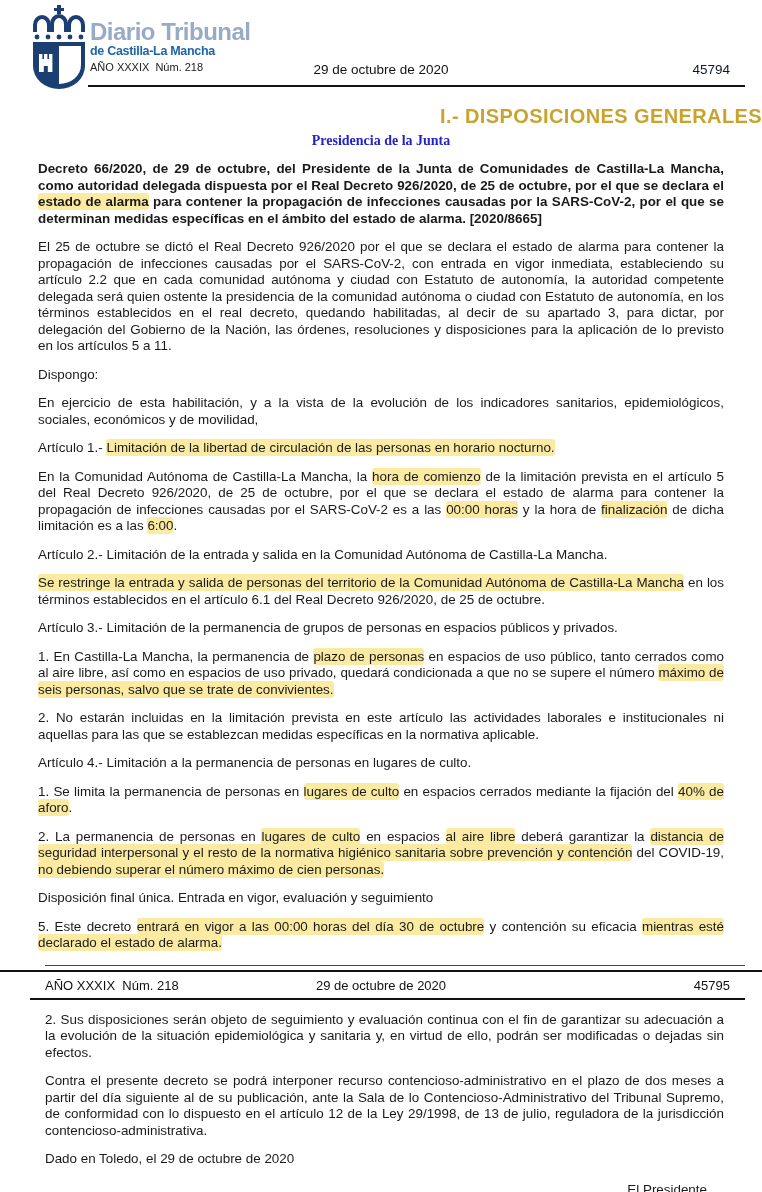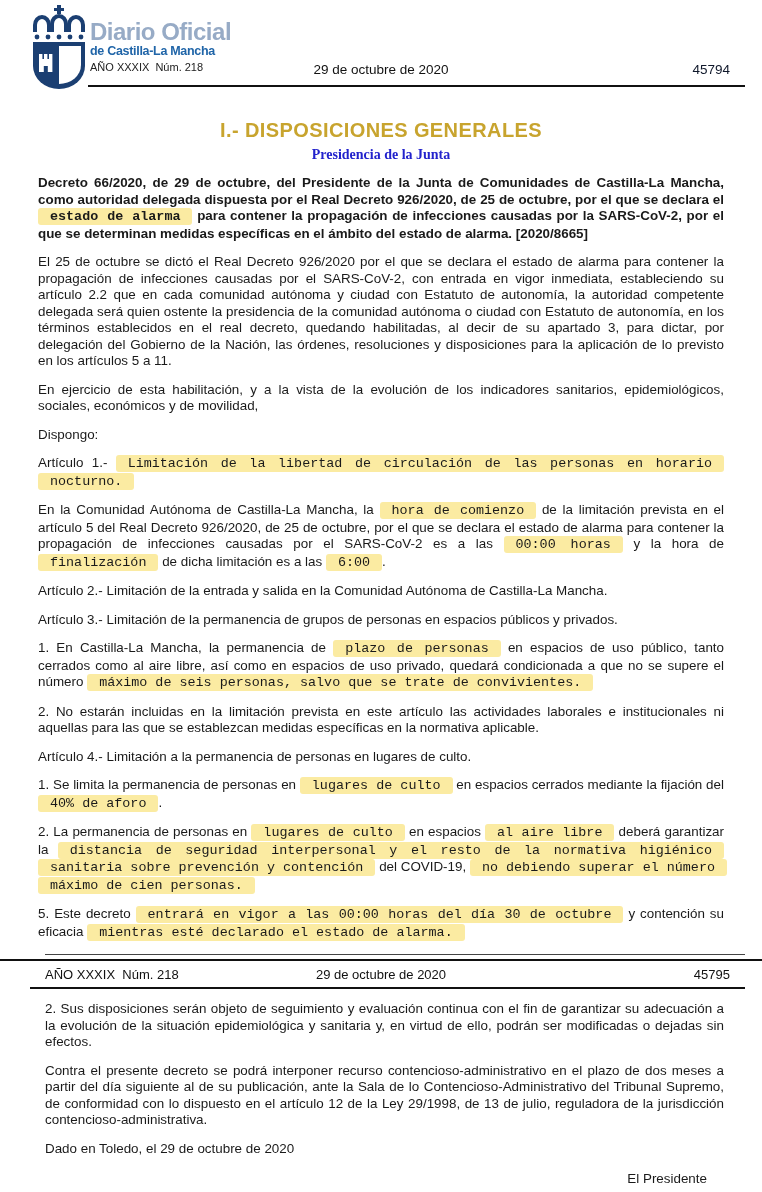--- a/index.html
+++ b/index.html
@@ -29,43 +29,43 @@
   }
   .brand-edition { font-size: 11px; color: #222; margin-top: 3px; white-space: pre; }
   .masthead-date {
     position: absolute; left: 0; right: 0; top: 62px;
     text-align: center; font-size: 13.5px; color: #111;
   }
   .masthead-page { position: absolute; right: 32px; top: 62px; font-size: 13.5px; color: #0f172a; }
   .masthead-rule { position: absolute; left: 88px; right: 17px; top: 85px; height: 2px; background: #111; }
   
   .section-title {
-    margin-top: 27px; text-align: center;
+    margin-top: 13px; text-align: right;
     font-size: 20px; font-weight: bold; letter-spacing: 0.4px;
     color: var(--title-gold, #C8A42E);
   }
   .section-subtitle {
     margin-top: 5px; text-align: center;
     font-size: 14px; font-weight: bold;
     color: var(--subtitle-blue, #2222CC);
     font-family: Liberation Serif, serif;
   }
   
   .content { margin: 6px 38px 0 38px; }
   .content-p2 { margin: 0 38px 0 45px; }
   p.para {
     margin: 12px 0 0 0;
     font-size: 13.4px; line-height: 16.5px;
     text-align: justify;
   }
   p.para.bold { font-weight: bold; }
   .hl {
     background: var(--highlight-yellow, #FBEBA2);
-    border-radius: 3px; padding: 1px 12px;
-    -webkit-box-decoration-break: clone; box-decoration-break: clone; font-family: Liberation Mono, monospace;
+    border-radius: 3px; padding: 1px 0;
+    -webkit-box-decoration-break: clone; box-decoration-break: clone;
   }
   
   .page-break { margin-top: 13px; }
   .pb-thin { height: 1px; background: #444; margin: 0 17px 0 45px; }
   .pb-full { height: 2px; background: #111; margin-top: 4px; }
   .pb-row { position: relative; height: 22px; margin: 4px 0 0 0; }
   .pb-edition { position: absolute; left: 45px; top: 2px; font-size: 13px; color: #111; white-space: pre; }
   .pb-date { position: absolute; left: 0; right: 0; top: 2px; text-align: center; font-size: 13px; color: #111; }
   .pb-page { position: absolute; right: 32px; top: 2px; font-size: 13px; color: #111; }
   .pb-bottom { height: 2px; background: #111; margin: 0 17px 0 30px; }
@@ -95,46 +95,48 @@
       <path class="white-fill" d="M29 41 h22 v19 a22 19 0 0 1 -22 19 z"></path>
 
       <rect class="white-fill" x="9" y="49" width="3.4" height="5"></rect>
       <rect class="white-fill" x="14" y="49" width="3.4" height="5"></rect>
       <rect class="white-fill" x="19" y="49" width="3.4" height="5"></rect>
       <rect class="white-fill" x="9" y="54" width="13.4" height="13"></rect>
       <rect class="navy-fill" x="13.8" y="61" width="4" height="6"></rect>
     </svg>
   </div>
   <div class="brand">
-    <div class="brand-title">Diario Oficial</div>
+    <div class="brand-title">Diario Tribunal</div>
     <div class="brand-sub">de Castilla-La Mancha</div>
     <div class="brand-edition">AÑO XXXIX  Núm. 218</div>
   </div>
   <div class="masthead-date">29 de octubre de 2020</div>
   <div class="masthead-page">45794</div>
   <div class="masthead-rule"></div>
 </header>
 
 <div class="section-title">I.- DISPOSICIONES GENERALES</div>
 <div class="section-subtitle">Presidencia de la Junta</div>
 
 <main class="content">
     <p class="para bold"><span>Decreto 66/2020, de 29 de octubre, del Presidente de la Junta de Comunidades de Castilla-La Mancha, como autoridad delegada dispuesta por el Real Decreto 926/2020, de 25 de octubre, por el que se declara el </span><span class="hl">estado de alarma</span><span> para contener la propagación de infecciones causadas por la SARS-CoV-2, por el que se determinan medidas específicas en el ámbito del estado de alarma. [2020/8665]</span></p>
     <p class="para"><span>El 25 de octubre se dictó el Real Decreto 926/2020 por el que se declara el estado de alarma para contener la propagación de infecciones causadas por el SARS-CoV-2, con entrada en vigor inmediata, estableciendo su artículo 2.2 que en cada comunidad autónoma y ciudad con Estatuto de autonomía, la autoridad competente delegada será quien ostente la presidencia de la comunidad autónoma o ciudad con Estatuto de autonomía, en los términos establecidos en el real decreto, quedando habilitadas, al decir de su apartado 3, para dictar, por delegación del Gobierno de la Nación, las órdenes, resoluciones y disposiciones para la aplicación de lo previsto en los artículos 5 a 11.</span></p>
+    <p class="para"><span>Dispongo:</span></p>
     <p class="para"><span>En ejercicio de esta habilitación, y a la vista de la evolución de los indicadores sanitarios, epidemiológicos, sociales, económicos y de movilidad,</span></p>
-    <p class="para"><span>Dispongo:</span></p>
     <p class="para"><span>Artículo 1.- </span><span class="hl">Limitación de la libertad de circulación de las personas en horario nocturno.</span></p>
     <p class="para"><span>En la Comunidad Autónoma de Castilla-La Mancha, la </span><span class="hl">hora de comienzo</span><span> de la limitación prevista en el artículo 5 del Real Decreto 926/2020, de 25 de octubre, por el que se declara el estado de alarma para contener la propagación de infecciones causadas por el SARS-CoV-2 es a las </span><span class="hl">00:00 horas</span><span> y la hora de </span><span class="hl">finalización</span><span> de dicha limitación es a las </span><span class="hl">6:00</span><span>.</span></p>
     <p class="para"><span>Artículo 2.- Limitación de la entrada y salida en la Comunidad Autónoma de Castilla-La Mancha.</span></p>
+    <p class="para"><span class="hl">Se restringe la entrada y salida de personas del territorio de la Comunidad Autónoma de Castilla-La Mancha</span><span> en los términos establecidos en el artículo 6.1 del Real Decreto 926/2020, de 25 de octubre.</span></p>
     <p class="para"><span>Artículo 3.- Limitación de la permanencia de grupos de personas en espacios públicos y privados.</span></p>
     <p class="para"><span>1. En Castilla-La Mancha, la permanencia de </span><span class="hl">plazo de personas</span><span> en espacios de uso público, tanto cerrados como al aire libre, así como en espacios de uso privado, quedará condicionada a que no se supere el número </span><span class="hl">máximo de seis personas, salvo que se trate de convivientes.</span></p>
     <p class="para"><span>2. No estarán incluidas en la limitación prevista en este artículo las actividades laborales e institucionales ni aquellas para las que se establezcan medidas específicas en la normativa aplicable.</span></p>
     <p class="para"><span>Artículo 4.- Limitación a la permanencia de personas en lugares de culto.</span></p>
     <p class="para"><span>1. Se limita la permanencia de personas en </span><span class="hl">lugares de culto</span><span> en espacios cerrados mediante la fijación del </span><span class="hl">40% de aforo</span><span>.</span></p>
     <p class="para"><span>2. La permanencia de personas en </span><span class="hl">lugares de culto</span><span> en espacios </span><span class="hl">al aire libre</span><span> deberá garantizar la </span><span class="hl">distancia de seguridad interpersonal y el resto de la normativa higiénico sanitaria sobre prevención y contención</span><span> del COVID-19, </span><span class="hl">no debiendo superar el número máximo de cien personas.</span></p>
+    <p class="para"><span>Disposición final única. Entrada en vigor, evaluación y seguimiento</span></p>
     <p class="para"><span>5. Este decreto </span><span class="hl">entrará en vigor a las 00:00 horas del día 30 de octubre</span><span> y contención su eficacia </span><span class="hl">mientras esté declarado el estado de alarma.</span></p>
   </main>
 
 <div class="page-break">
   <div class="pb-thin"></div>
   <div class="pb-full"></div>
   <div class="pb-row">
     <span class="pb-edition">AÑO XXXIX  Núm. 218</span>
     <span class="pb-date">29 de octubre de 2020</span>
     <span class="pb-page">45795</span>

